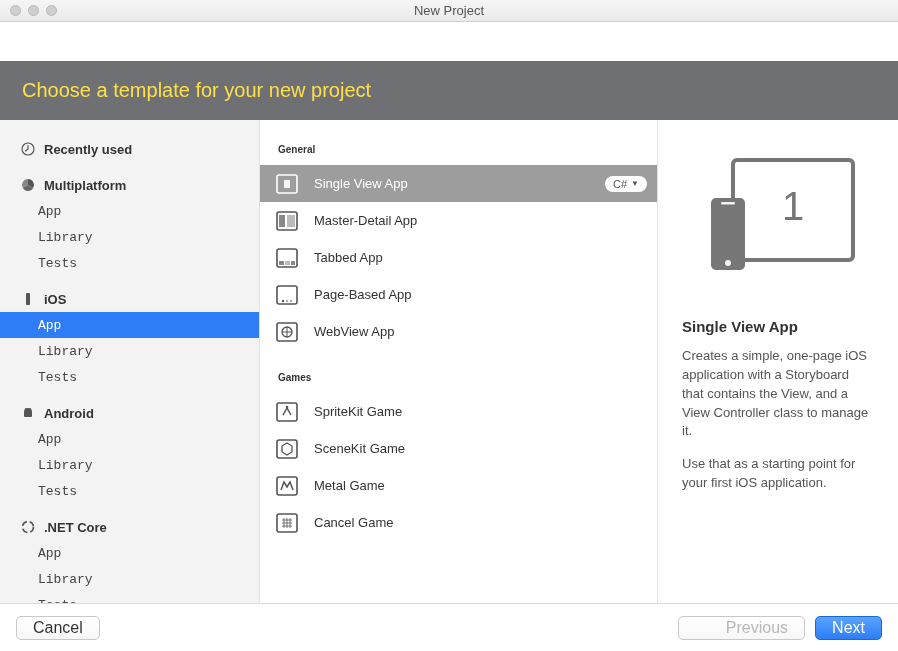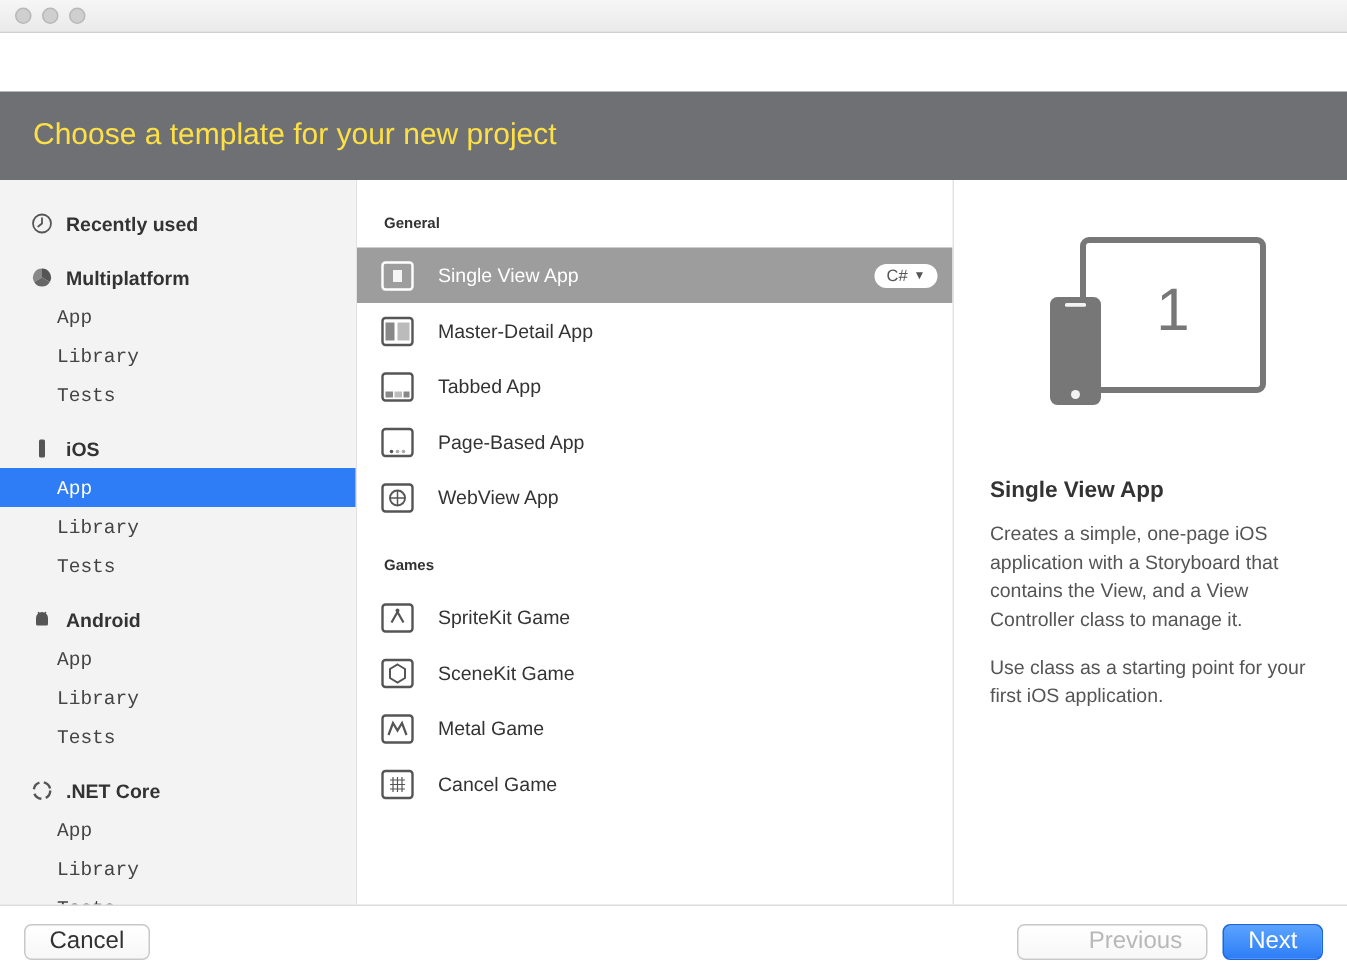--- a/index.html
+++ b/index.html
@@ -28,21 +28,21 @@
 .header {
   background: #6e7073;
   color: #fde047;
   padding: 18px 22px;
   font-size: 20px;
   font-weight: 400;
   margin-top: 39px;
 }
 .content { flex:1; display:flex; min-height:0; }
 .sidebar {
-  width: 238px;
+  width: 260px;
   background: #f3f3f3;
   border-right: 1px solid #e2e2e2;
   overflow-y:auto;
   padding-top: 6px;
 }
 .sb-row { display:flex; align-items:center; height:26px; padding-left:20px; font-size:13px; color:#333; cursor:pointer;}
 .sb-cat { font-weight:600; color:#333;}
 .sb-sub { padding-left:38px; font-weight:400; color:#444;font-family:Liberation Mono, monospace;}
 .sb-sub.sel { background:#2e7df6; color:#fff;}
 .sb-icon { width:16px; display:inline-flex; justify-content:center; margin-right:8px; color:#555;}
@@ -77,20 +77,21 @@
 </style>
 </head>
 <body>
 
 <div class="titlebar">
   <div class="traffic">
     <div class="tdot"></div>
     <div class="tdot"></div>
     <div class="tdot"></div>
   </div>
+  <div class="title">New Project</div>
 </div>
 
 <div class="header">
   <span>Choose a template for your new project</span>
 </div>
 
 <div class="content">
 
   <div class="sidebar">
     <div class="sb-gap"></div>
@@ -310,21 +311,21 @@
       <svg width="170" height="140" viewBox="0 0 170 140">
         <rect x="40" y="10" width="120" height="100" rx="4" fill="none" stroke="#777" stroke-width="4"></rect>
         <text x="100" y="70" font-size="40" fill="#777" text-anchor="middle" font-family="Arial">1</text>
         <rect x="18" y="48" width="34" height="72" rx="5" fill="#777"></rect>
         <circle cx="35" cy="113" r="3" fill="#f3f3f3"></circle>
         <rect x="28" y="52" width="14" height="2.5" rx="1" fill="#f3f3f3"></rect>
       </svg>
     </div>
     <div class="detail-title">Single View App</div>
     <div class="detail-p">Creates a simple, one-page iOS application with a Storyboard that contains the View, and a View Controller class to manage it.</div>
-    <div class="detail-p">Use class as a starting point for your first iOS application.</div>
+    <div class="detail-p">Use that as a starting point for your first iOS application.</div>
   </div>
 
 </div>
 
 <div class="footer">
   <button class="btn">Cancel</button>
   <div class="spacer"></div>
   <button class="btn disabled">Previous</button>
   <div style="width:10px"></div>
   <button class="btn primary">Next</button>

